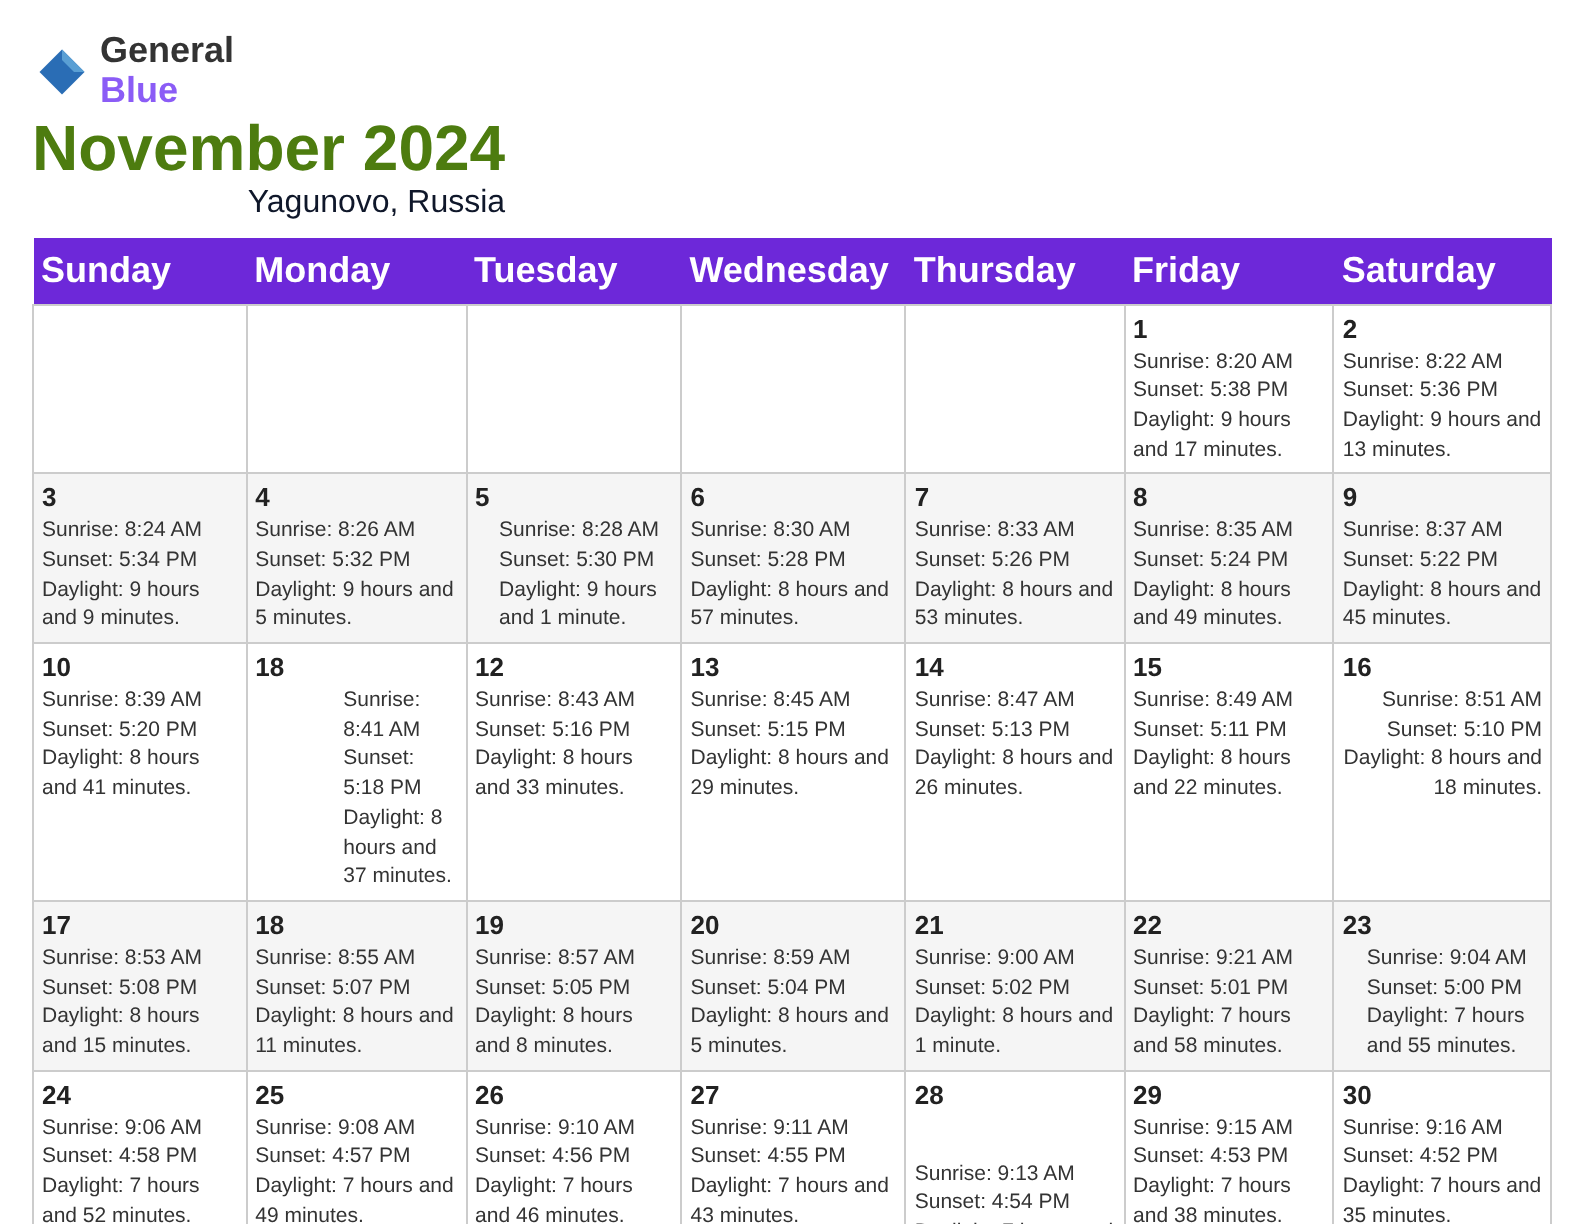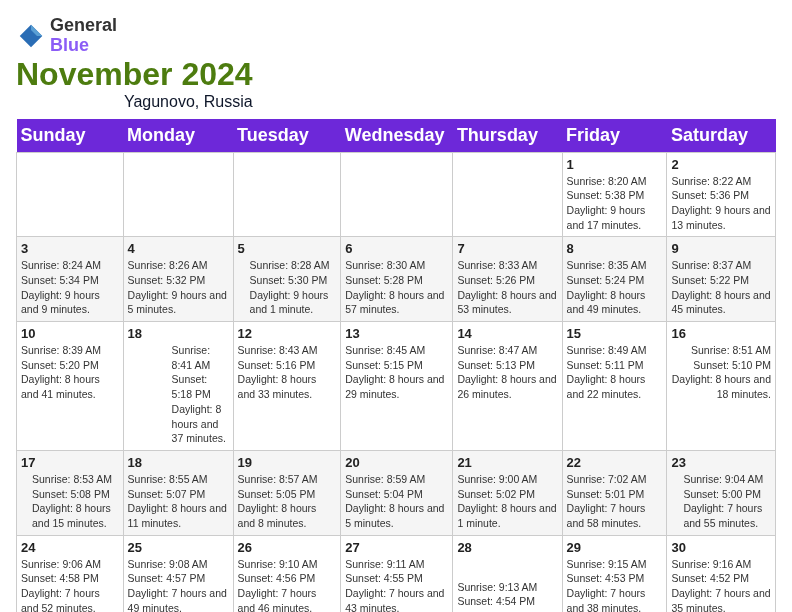--- a/index.html
+++ b/index.html
@@ -220,21 +220,21 @@
         <td>
           <div class="day-number">16</div>
           <div class="day-info" style="white-space: pre-line; text-align: right;">Sunrise: 8:51 AM
 Sunset: 5:10 PM
 Daylight: 8 hours and 18 minutes.</div>
         </td>
       </tr>
       <tr>
         <td>
           <div class="day-number">17</div>
-          <div class="day-info" style="white-space: pre-line; margin-left: 11px;">Sunrise: 8:53 AM
+          <div class="day-info" style="white-space: pre-line;">Sunrise: 8:53 AM
 Sunset: 5:08 PM
 Daylight: 8 hours and 15 minutes.</div>
         </td>
         <td>
           <div class="day-number">18</div>
           <div class="day-info" style="white-space: pre-line;">Sunrise: 8:55 AM
 Sunset: 5:07 PM
 Daylight: 8 hours and 11 minutes.</div>
         </td>
         <td>
@@ -250,21 +250,21 @@
 Daylight: 8 hours and 5 minutes.</div>
         </td>
         <td>
           <div class="day-number">21</div>
           <div class="day-info" style="white-space: pre-line;">Sunrise: 9:00 AM
 Sunset: 5:02 PM
 Daylight: 8 hours and 1 minute.</div>
         </td>
         <td>
           <div class="day-number">22</div>
-          <div class="day-info" style="white-space: pre-line;">Sunrise: 7:02 AM
+          <div class="day-info" style="white-space: pre-line;">Sunrise: 9:21 AM
 Sunset: 5:01 PM
 Daylight: 7 hours and 58 minutes.</div>
         </td>
         <td>
           <div class="day-number">23</div>
           <div class="day-info" style="white-space: pre-line; margin-left: 12px;">Sunrise: 9:04 AM
 Sunset: 5:00 PM
 Daylight: 7 hours and 55 minutes.</div>
         </td>
       </tr>

